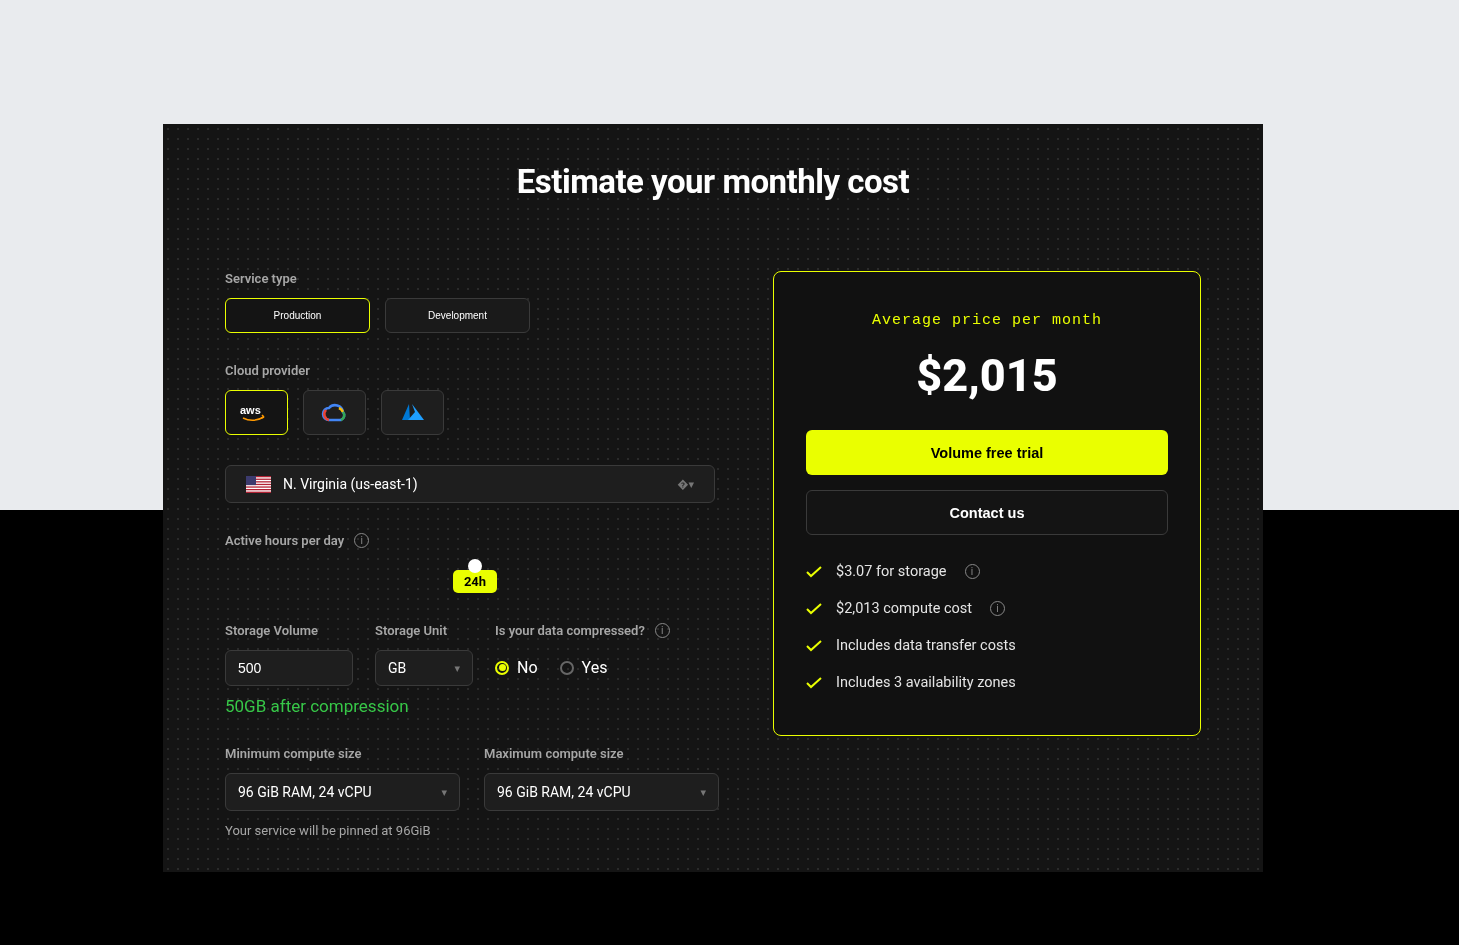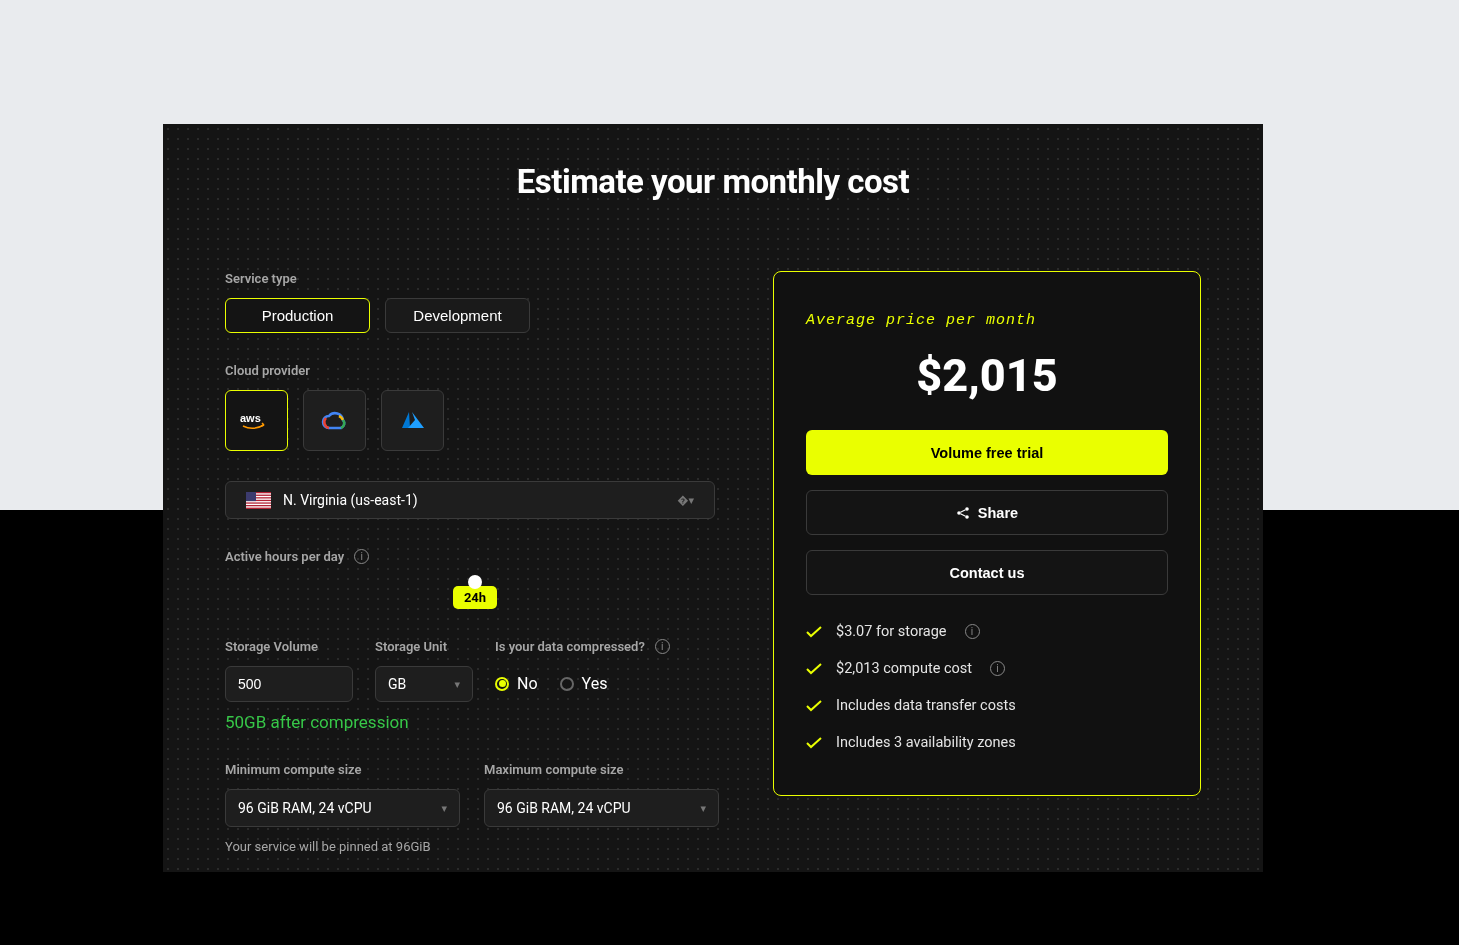--- a/index.html
+++ b/index.html
@@ -50,28 +50,28 @@
   margin-bottom: 12px;
 }
 .btn-row { display: flex; gap: 15px; margin-bottom: 30px; }
 .type-btn {
   width: 145px;
   height: 35px;
   border: 1px solid #3a3a3a;
   background: #1a1a1a;
   color: #fff;
   border-radius: 6px;
-  font-size: 15px;
+  font-size: 10px;
   font-weight: 500;
   cursor: pointer;
 }
 .type-btn.active { border-color: #eaff00; background: #141414; }
 .provider-row { display: flex; gap: 15px; margin-bottom: 30px; }
 .provider-btn {
-  width: 63px; height: 61px;
+  width: 63px; height: 45px;
   border: 1px solid #3a3a3a;
   background: #1e1e1e;
   border-radius: 6px;
   display: flex; align-items: center; justify-content: center;
   cursor: pointer;
 }
 .provider-btn.active { border-color: #eaff00; background: #141414; }
 .select-box {
   width: 490px; height: 38px;
   border: 1px solid #3a3a3a;
@@ -164,27 +164,26 @@
 
 
 .summary {
   width: 428px;
   border: 1px solid #eaff00;
   border-radius: 8px;
   background: #111;
   padding: 40px 32px 34px 32px;
 }
 .summary-label {
-  text-align: left;
+  text-align: center;
   font-family: "Courier New", monospace;
   color: #eaff00;
   font-size: 15px;
   letter-spacing: 1px;
   margin-bottom: 20px;
-  font-style: italic;
 }
 .summary-price {
   text-align: center;
   font-size: 45px;
   font-weight: 800;
   margin-bottom: 28px;
 }
 .cta-btn {
   width: 100%; height: 45px;
   border-radius: 6px;
@@ -325,29 +324,20 @@
           </div>
         </div>
         <div class="hint-gray">Your service will be pinned at 96GiB</div>
       </div>
 
       <div class="right-col">
         <div class="summary">
           <div class="summary-label">Average price per month</div>
           <div class="summary-price">$2,015</div>
           <button class="cta-btn cta-primary">Volume free trial</button>
-          <button class="cta-btn cta-secondary">
-            <svg width="14" height="14" viewBox="0 0 14 14">
-                <circle cx="3" cy="7" r="1.8" fill="#fff"></circle>
-                <circle cx="11" cy="3" r="1.8" fill="#fff"></circle>
-                <circle cx="11" cy="11" r="1.8" fill="#fff"></circle>
-                <path d="M4.5 6.2 L9.5 3.8 M4.5 7.8 L9.5 10.2" stroke="#fff" stroke-width="1.2"></path>
-              </svg>
-            <span>Share</span>
-          </button>
           <button class="cta-btn cta-secondary">Contact us</button>
           <ul class="feature-list">
             <li>
               <svg class="check" width="16" height="12" viewBox="0 0 16 12">
                   <path d="M1 6 L5 10 L15 1" stroke="#eaff00" stroke-width="2" fill="none"></path>
                 </svg>
               <span>$3.07 for storage</span>
               <span class="info-icon" style="margin-left:4px">i</span>
             </li>
             <li>

